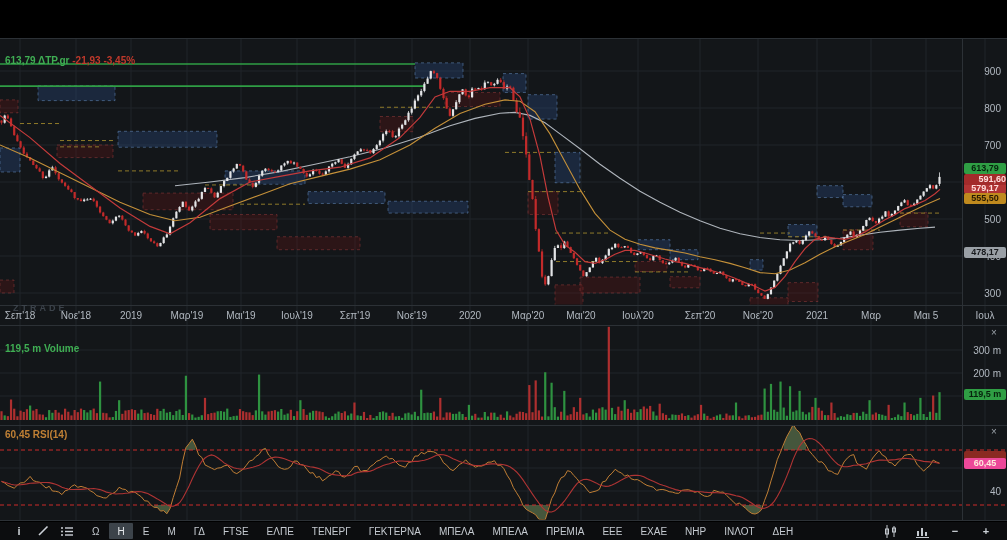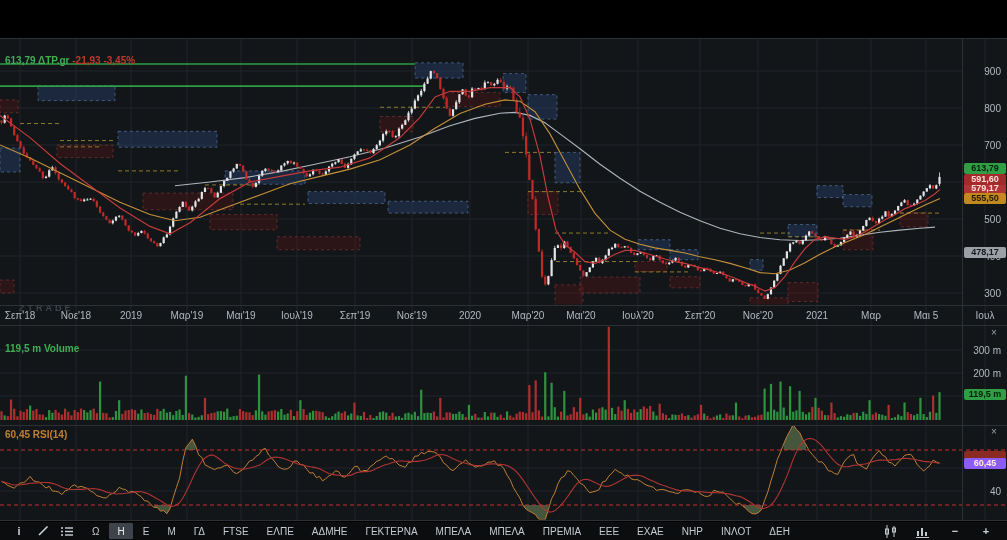--- a/index.html
+++ b/index.html
@@ -4,21 +4,21 @@
 <style>
   html,body{margin:0;padding:0;background:#000;}
   #app{position:relative;width:1007px;height:540px;background:#000;overflow:hidden;
        font-family:"Liberation Sans",sans-serif;-webkit-font-smoothing:antialiased;}
   #chart-svg{position:absolute;left:0;top:0;}
   .overlay{position:absolute;left:0;top:0;width:908px;height:540px;pointer-events:none;}
   .overlay *{pointer-events:auto;}
   .instr{position:absolute;left:5px;top:55px;font-size:10px;font-weight:bold;white-space:nowrap;}
   .instr .price,.instr .sym{color:#3fae53;}
   .instr .chg{color:#c0392b;}
-  .watermark{position:absolute;left:19px;top:303px;font-size:9px;color:#3c434b;letter-spacing:3px;font-weight:bold;}
+  .watermark{position:absolute;left:13px;top:303px;font-size:9px;color:#3c434b;letter-spacing:3px;font-weight:bold;}
   .pane-label{position:absolute;left:5px;font-size:10px;font-weight:bold;white-space:nowrap;}
   .pane-label.vol{top:343px;color:#3fae53;}
   .pane-label.rsi{top:429px;color:#c08035;}
   .close-x{position:absolute;left:988px;width:12px;height:12px;color:#9aa1a8;font-size:10px;
            line-height:12px;text-align:center;cursor:pointer;}
   .badge{position:absolute;left:964px;width:42px;height:11px;border-radius:2px;font-size:9px;
          font-weight:bold;text-align:center;line-height:11px;white-space:nowrap;}
   .toolbar{position:absolute;left:0;top:522px;width:1007px;height:18px;background:#0c0d0f;
            display:flex;align-items:center;justify-content:space-between;}
   .tb-left,.tb-right{display:flex;align-items:center;height:18px;}
@@ -1086,27 +1086,27 @@
       <span class="chg">-21,93</span>
       <span class="chg">-3,45%</span>
     </div>
     <div class="watermark">ZTRADE</div>
     <div class="pane-label vol">119,5 m Volume</div>
     <div class="pane-label rsi">60,45 RSI(14)</div>
     <span class="close-x" style="top:327px">×</span>
     <span class="close-x" style="top:426px">×</span>
     <div id="badges">
         <div class="badge" style="top: 182.5px; background: rgb(177, 52, 52); color: rgb(255, 220, 220);">579,17</div>
-        <div class="badge" style="top: 173.5px; background: rgb(163, 43, 43); color: rgb(255, 220, 220);">591,60</div>
+        <div class="badge" style="top: 173.5px; background: rgb(163, 43, 43); color: rgb(255, 220, 220); text-align: right;">591,60</div>
         <div class="badge" style="top: 192.5px; background: rgb(192, 138, 30); color: rgb(38, 26, 2);">555,50</div>
         <div class="badge" style="top: 162.5px; background: rgb(47, 158, 68); color: rgb(6, 34, 12);">613,79</div>
         <div class="badge" style="top: 221.5px; background: rgb(154, 160, 166); color: rgb(23, 25, 28); margin-top: 25px;">478,17</div>
         <div class="badge" style="top: 388.5px; background: rgb(47, 158, 68); color: rgb(7, 35, 13);">119,5 m</div>
         <div class="badge" style="top: 450.5px; background: rgb(138, 42, 34); color: rgb(255, 255, 255);"></div>
-        <div class="badge" style="top: 457.5px; background: #8b5cf6; color: rgb(255, 234, 219);">60,45</div>
+        <div class="badge" style="top: 457.5px; background: #ec4899; color: rgb(255, 234, 219);">60,45</div>
       </div>
   </div>
 
   <div class="toolbar">
     <div class="tb-left">
       <button class="tb-icon">
           <span>i</span>
         </button>
       <button class="tb-icon">
         <svg width="13" height="12">
@@ -1124,21 +1124,21 @@
         </svg>
       </button>
       <div id="tb-buttons" style="display:flex;gap:2px;margin-left:4px;">
           <button class="tb-btn">Ω</button>
           <button class="tb-btn sel">H</button>
           <button class="tb-btn">E</button>
           <button class="tb-btn">M</button>
           <button class="tb-btn">ΓΔ</button>
           <button class="tb-btn">FTSE</button>
           <button class="tb-btn">ΕΛΠΕ</button>
-          <button class="tb-btn">ΑΔΜΗΕ</button>
+          <button class="tb-btn">ΤΕΝΕΡΓ</button>
           <button class="tb-btn">ΓΕΚΤΕΡΝΑ</button>
           <button class="tb-btn">ΜΠΕΛΑ</button>
           <button class="tb-btn">ΜΠΕΛΑ</button>
           <button class="tb-btn">ΠΡΕΜΙΑ</button>
           <button class="tb-btn">ΕΕΕ</button>
           <button class="tb-btn">ΕΧΑΕ</button>
           <button class="tb-btn">ΝΗΡ</button>
           <button class="tb-btn">ΙΝΛΟΤ</button>
           <button class="tb-btn">ΔΕΗ</button>
         </div>

